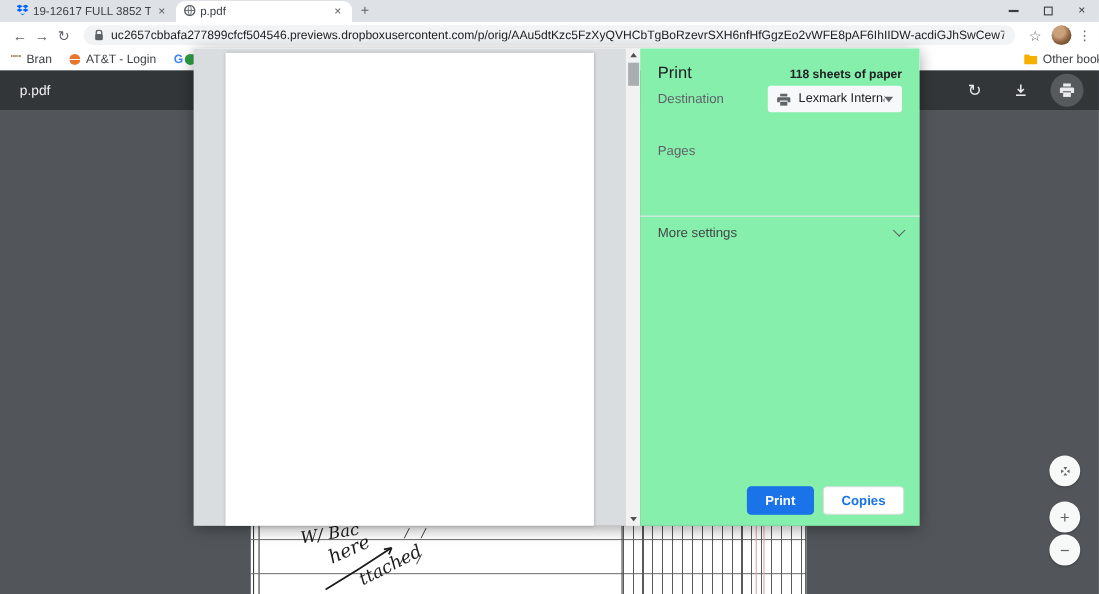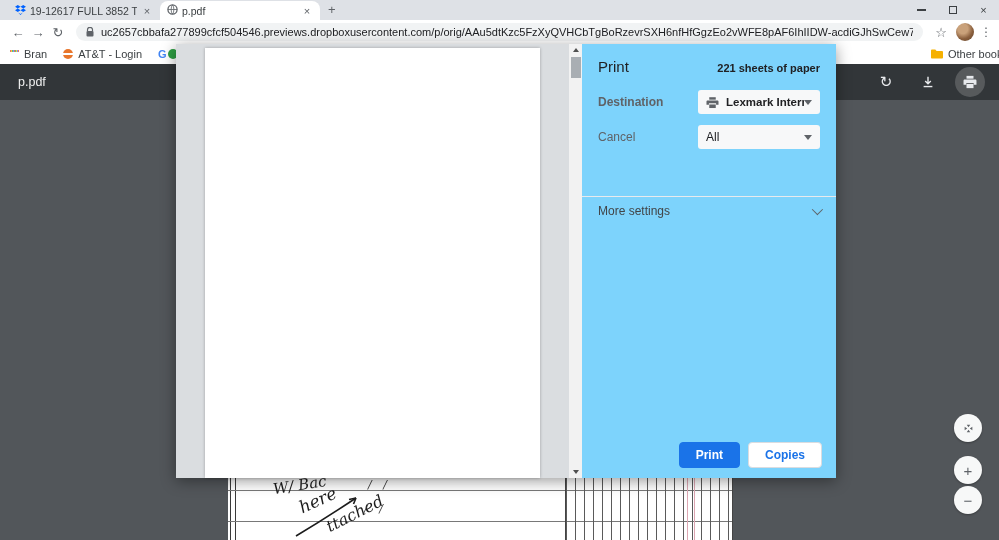--- a/index.html
+++ b/index.html
@@ -71,21 +71,21 @@
                   box-shadow:0 3px 14px rgba(0,0,0,.4); z-index:30; }
   .preview { width:406px; background:#dadde0; position:relative; }
   .preview-page { position:absolute; left:29px; top:4px; width:335px; height:430px; background:#fff;
                   box-shadow:0 0 3px rgba(0,0,0,.28); }
   .pscroll { position:absolute; right:0; top:0; width:13px; height:100%; background:#f2f2f2; }
   .pscroll .thumb { position:absolute; left:1.5px; top:13px; width:10px; height:21px; background:#a9aeb3; }
   .tri-up, .tri-down { position:absolute; left:3.5px; width:0; height:0; border-left:3px solid transparent; border-right:3px solid transparent; }
   .tri-up { top:4px; border-bottom:4px solid #505050; }
   .tri-down { bottom:4px; border-top:4px solid #505050; }
 
-  .settings { flex:1; background:#7dd3fc; position:relative; }
+  .settings { flex:1; background:#86efac; position:relative; }
   .sh { position:absolute; top:14px; left:16px; right:16px; display:flex; justify-content:space-between; align-items:baseline; }
   .sh-title { font-size:15px; color:#202124; }
   .sh-sheets { font-size:11px; font-weight:bold; color:#202124; }
   .row { position:absolute; left:16px; right:16px; height:28px; display:flex; align-items:center; justify-content:space-between; }
   .row-label { font-size:12px; color:#5f6368; }
   .ctl { width:122px; height:24px; background:#f7f8f9; border-radius:3px; display:flex; align-items:center; padding:0 8px; font-size:12px; color:#202124; }
   .ctl .caret { margin-left:auto; width:0; height:0; border-left:4px solid transparent; border-right:4px solid transparent; border-top:5px solid #5f6368; }
   .ctl svg { margin-right:7px; flex:0 0 auto; }
   .copies-input { position:absolute; right:82px; width:40px; height:24px; background:#f1f3f4; border:none; border-radius:3px; font-size:12px; color:#202124; padding-left:8px; }
   .divider { position:absolute; left:0; right:0; top:152px; height:1px; background:#e8eaed; }
@@ -235,42 +235,38 @@
     <div class="pscroll">
       <span class="tri-up"></span>
       <span class="thumb"></span>
       <span class="tri-down"></span>
     </div>
   </div>
 
   <div class="settings">
     <div class="sh">
       <span class="sh-title">Print</span>
-      <span class="sh-sheets">221 sheets of paper</span>
-    </div>
-
-    <div class="row" style="top:44px;font-weight:bold;">
+      <span class="sh-sheets">118 sheets of paper</span>
+    </div>
+
+    <div class="row" style="top:32px;">
       <span class="row-label">Destination</span>
       <span class="ctl">
         <svg width="13" height="13" viewBox="0 0 16 16" fill="#5f6368">
             <rect x="4" y="1.5" width="8" height="3"></rect>
             <path d="M2 5.5h12c0.8 0 1.4 0.6 1.4 1.4v4h-3V9H3.6v1.9h-3v-4c0-0.8 0.6-1.4 1.4-1.4z"></path>
             <rect x="4" y="10.4" width="8" height="4.4"></rect>
           </svg>
         <span style="white-space:nowrap; overflow:hidden; font-size:11.5px;">Lexmark International</span>
         <span class="caret"></span>
       </span>
     </div>
 
     <div class="row" style="top:79px;">
-      <span class="row-label">Cancel</span>
-      <span class="ctl">
-        <span>All</span>
-        <span class="caret"></span>
-      </span>
+      <span class="row-label">Pages</span>
     </div>
 
 
     <div class="divider"></div>
 
     <div class="row" style="top:153px;">
       <span class="row-label" style="color:#424548;text-align:right;">More settings</span>
       <span class="chev"></span>
     </div>
 

